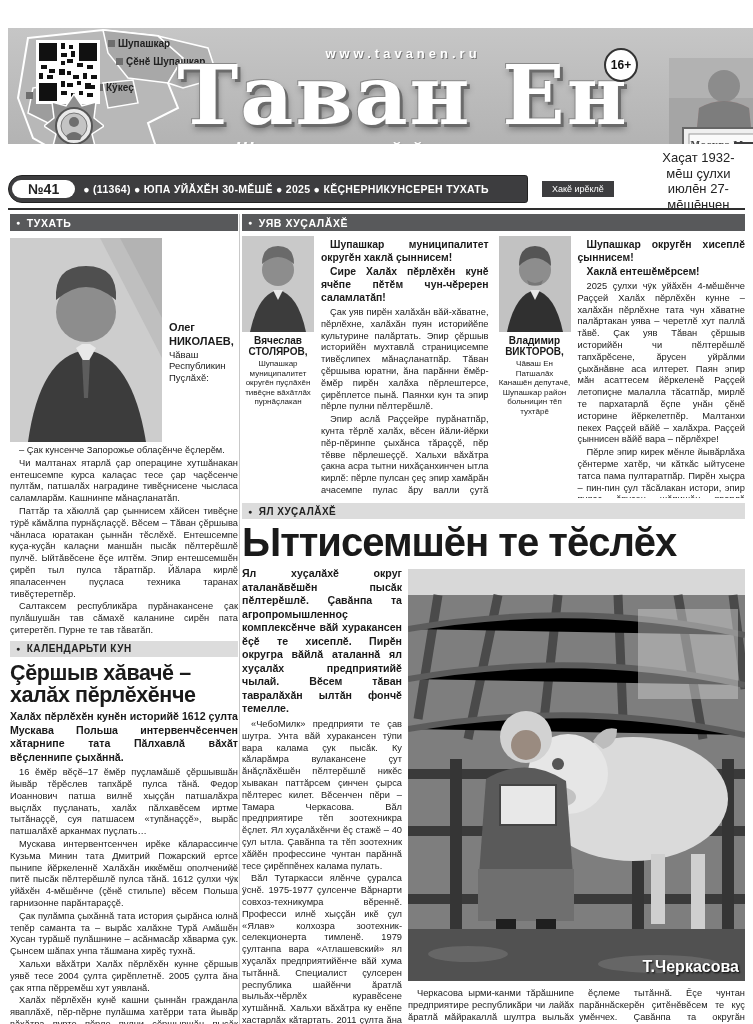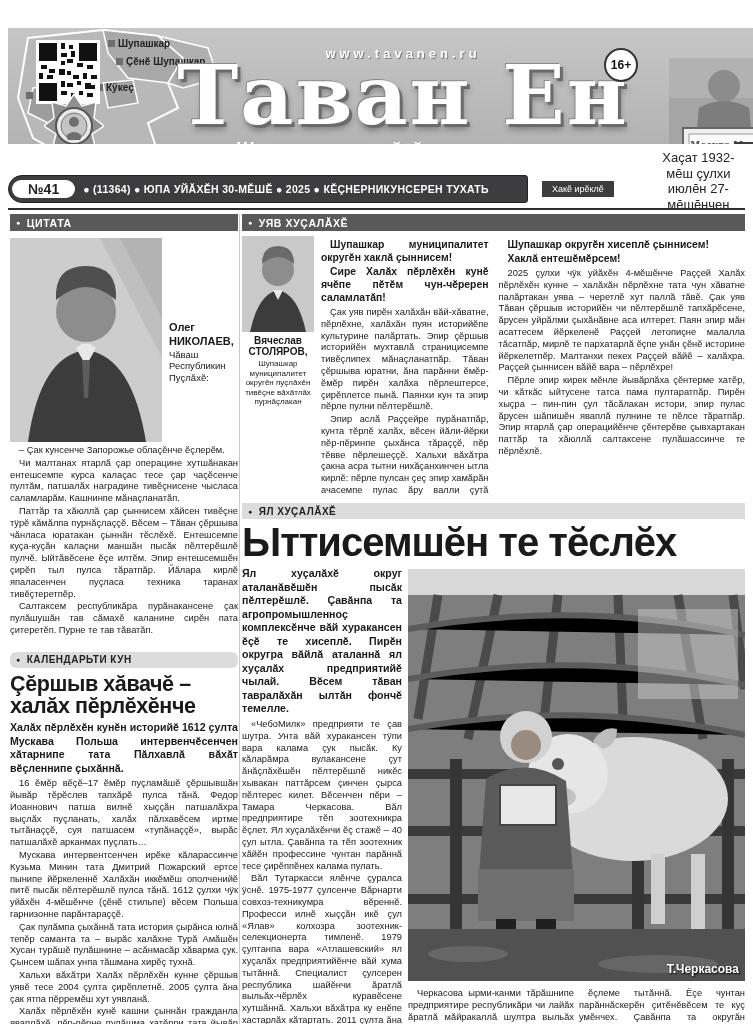--- a/index.html
+++ b/index.html
@@ -65,21 +65,21 @@
   .greet-side{width:72px;flex:0 0 72px;text-align:center;}
   .greet-photo{width:72px;height:96px;overflow:hidden;background:#cfcfcf;}
   .greet-name{font-weight:bold;font-size:10px;line-height:1.1;margin-top:3px;}
   .greet-role{font-size:8px;line-height:1.2;color:#222;margin-top:2px;}
   .greet-title{font-weight:bold;font-size:10.4px;text-align:center;line-height:1.25;margin:2px 0 3px;}
   
   .agro-headline{font-weight:bold;font-size:40px;letter-spacing:-1px;margin:3px 0 5px;line-height:1;}
   .article{position:relative;height:470px;}
   .art-left{width:160px;}
   .art-photo{position:absolute;left:166px;top:2px;width:337px;height:412px;overflow:hidden;}
-  .photo-cap{position:absolute;right:6px;bottom:5px;color:#fff;font-weight:bold;font-size:12px;
+  .photo-cap{position:absolute;right:6px;bottom:5px;color:#fff;font-weight:bold;font-size:16px;
              text-shadow:1px 1px 2px #000;text-align:center;}
   .col2{position:absolute;left:166px;top:421px;width:166px;}
   .col3{position:absolute;left:337px;top:421px;width:166px;}
 </style>
 </head>
 <body>
 
 <div class="page">
 
   <div class="masthead">
@@ -140,21 +140,21 @@
       <span class="issue-no">№41</span>
       <span class="issue-details">● (11364) ● ЮПА УЙĂХĔН 30-МĔШĔ ● 2025 ● КĔÇНЕРНИКУНСЕРЕН ТУХАТЬ</span>
     </div>
     <div class="price">Хакĕ ирĕклĕ</div>
     <div class="since">Хаçат 1932-мĕш çулхи июлĕн 27-мĕшĕнчен тухса тăрать</div>
   </div>
   <div class="rule-top"></div>
   <div class="vrule"></div>
 
   <div class="leftcol">
-    <div class="bar-dark">ЦИТАТА</div>
+    <div class="bar-dark">ТУХАТЬ</div>
 
     <div class="quote-row">
       <div class="quote-photo">
         <svg width="152" height="204" viewBox="0 0 152 204">
           <rect width="152" height="204" fill="#cdcdcd"></rect>
           <path d="M90 0 L152 0 L152 120 Z" fill="#bfbfbf"></path>
           <path d="M110 0 L152 0 L152 80 Z" fill="#b3b3b3"></path>
           <circle cx="76" cy="74" r="30" fill="#8d8d8d"></circle>
           <path d="M46 62 q30 -26 60 0 q2 -34 -30 -34 q-32 0 -30 34 Z" fill="#4f4f4f"></path>
           <path d="M18 204 Q30 118 76 112 Q122 118 136 204 Z" fill="#3c3c3c"></path>
@@ -168,21 +168,21 @@
       </div>
     </div>
 
     <div class="paras body-sm">
         <p>– Çак кунсенче Запорожье облаçĕнче ĕçлерĕм.</p>
         <p>Чи малтанах ятарлă çар операцине хутшăнакан ентешсемпе курса калаçас тесе çар чаçĕсенче пултăм, патшалăх наградине тивĕçнисене чысласа саламларăм. Кашнинпе мăнаçланатăп.</p>
         <p>Паттăр та хăюллă çар çыннисем хăйсен тивĕçне тÿрĕ кăмăлпа пурнăçлаççĕ. Вĕсем – Тăван çĕршыва чăнласа юратакан çыннăн тĕслĕхĕ. Ентешсемпе куçа-куçăн калаçни маншăн пысăк пĕлтерĕшлĕ пулчĕ. Ыйтăвĕсене ĕçе илтĕм. Эпир ентешсемшĕн çирĕп тыл пулса тăратпăр. Йăлара кирлĕ япаласенчен пуçласа техника таранах тивĕçтеретпĕр.</p>
         <p>Салтаксем республикăра пурăнакансене çак пулăшушăн тав сăмахĕ каланине сирĕн пата çитеретĕп. Пурне те тав тăватăп.</p>
       </div>
 
-    <div class="bar-light" style="margin-top:15px;border-radius:6px;">КАЛЕНДАРЬТИ КУН</div>
+    <div class="bar-light" style="margin-top:4px;">КАЛЕНДАРЬТИ КУН</div>
     <div class="cal-headline">Çĕршыв хăвачĕ – халăх пĕрлĕхĕнче</div>
     <div class="lead">Халăх пĕрлĕхĕн кунĕн историйĕ 1612 çулта Мускава Польша интервенчĕсенчен хăтарнипе тата Пăлхавлă вăхăт вĕçленнипе çыхăннă.</div>
     <div class="paras body-sm">
         <p>16 ĕмĕр вĕçĕ–17 ĕмĕр пуçламăшĕ çĕршывшăн йывăр тĕрĕслев тапхăрĕ пулса тăнă. Федор Иоаннович патша вилнĕ хыççăн патшалăхра выçлăх пуçланать, халăх пăлхавĕсем иртме тытăнаççĕ, суя патшасем «тупăнаççĕ», вырăс патшалăхĕ арканмах пуçлать…</p>
         <p>Мускава интервентсенчен ирĕке кăларассинче Кузьма Минин тата Дмитрий Пожарский ертсе пынипе йĕркеленнĕ Халăхăн иккĕмĕш ополченийĕ питĕ пысăк пĕлтерĕшлĕ пулса тăнă. 1612 çулхи чÿк уйăхĕн 4-мĕшĕнче (çĕнĕ стильпе) вĕсем Польша гарнизонне парăнтараççĕ.</p>
         <p>Çак пулăмпа çыхăннă тата история çырăнса юлнă тепĕр саманта та – вырăс халăхне Турă Амăшĕн Хусан турăшĕ пулăшнине – асăнмасăр хăварма çук. Çынсем шăпах унпа тăшмана хирĕç тухнă.</p>
         <p>Хальхи вăхăтри Халăх пĕрлĕхĕн кунне çĕршыв уявĕ тесе 2004 çулта çирĕплетнĕ. 2005 çулта ăна çак ятпа пĕрремĕш хут уявланă.</p>
         <p>Халăх пĕрлĕхĕн кунĕ кашни çыннăн гражданла яваплăхĕ, пĕр-пĕрне пулăшма хатĕрри тата йывăр вăхăтра пурте пĕрле пулни çĕршывшăн пысăк пĕлтерĕшлине палăртать. Уяв историре пулса иртнине аса илтерет кăна мар, Раççей аталанăвĕпе тăнăçлăхĕн никĕсĕнче халăх пĕрлĕхĕ тăнине çирĕплетсе парать.</p>
       </div>
 
@@ -214,20 +214,34 @@
             </div>
           <div class="paras body-sm">
               <p>Çак уяв пирĕн халăхăн вăй-хăватне, пĕрлĕхне, халăхăн пуян историйĕпе культурине палăртать. Эпир çĕршыв историйĕн мухтавлă страницисемпе тивĕçлипех мăнаçланатпăр. Тăван çĕршыва юратни, ăна парăнни ĕмĕр-ĕмĕр пирĕн халăха пĕрлештерсе, çирĕплетсе пынă. Паянхи кун та эпир пĕрле пулни пĕлтерĕшлĕ.</p>
               <p>Эпир аслă Раççейре пурăнатпăр, кунта тĕрлĕ халăх, вĕсен йăли-йĕрки пĕр-пĕринпе çыхăнса тăраççĕ, пĕр тĕвве пĕрлешеççĕ. Хальхи вăхăтра çакна асра тытни нихăçанхинчен ытла кирлĕ: пĕрле пулсан çеç эпир хамăрăн ачасемпе пулас ăру валли çутă малашлăх тума пултаратпăр. Ирĕклĕхпе çыхăннă çирĕплĕх, обществăри килĕшÿ, пултарулăх патне туртăнни пире тĕллевсене пурнăçлама май парасса шансах тăратăп.</p>
             </div>
 
         </div>
       </div>
 
       <div class="greet">
+        <div class="greet-side">
+          <div class="greet-photo">
+            <svg width="72" height="96" viewBox="0 0 72 96">
+              <rect width="72" height="96" fill="#c2c2c2"></rect>
+              <circle cx="36" cy="34" r="16" fill="#8d8d8d"></circle>
+              <path d="M20 30 q16 -16 32 0 q0 -20 -16 -20 q-16 0 -16 20 Z" fill="#555"></path>
+              <path d="M28 44 q8 6 16 0 l-2 5 h-12 Z" fill="#777"></path>
+              <path d="M8 96 Q16 58 36 54 Q56 58 64 96 Z" fill="#303030"></path>
+              <path d="M31 54 L36 64 L41 54 Z" fill="#e8e8e8"></path>
+            </svg>
+          </div>
+          <div class="greet-name">Владимир ВИКТОРОВ,</div>
+          <div class="greet-role">Чăваш Ен Патшалăх Канашĕн депутачĕ, Шупашкар район больницин тĕп тухтăрĕ</div>
+        </div>
         <div class="greet-body">
           <div class="greet-title paras">
               <p>Шупашкар округĕн хисеплĕ çыннисем!</p>
               <p>Хаклă ентешĕмĕрсем!</p>
             </div>
           <div class="paras body-sm">
               <p>2025 çулхи чÿк уйăхĕн 4-мĕшĕнче Раççей Халăх пĕрлĕхĕн кунне – халăхăн пĕрлĕхне тата чун хăватне палăртакан уява – черетлĕ хут паллă тăвĕ. Çак уяв Тăван çĕршыв историйĕн чи пĕлтерĕшлĕ тапхăрĕсене, ăрусен уйрăлми çыхăнăвне аса илтерет. Паян эпир мăн асаттесем йĕркеленĕ Раççей летопиçне малалла тăсатпăр, мирлĕ те пархатарлă ĕçпе унăн çĕнĕ историне йĕркелетпĕр. Малтанхи пекех Раççей вăйĕ – халăхра. Раççей çыннисен вăйĕ вара – пĕрлĕхре!</p>
               <p>Пĕрле эпир кирек мĕнле йывăрлăха çĕнтерме хатĕр, чи кăткăс ыйтусене татса пама пултаратпăр. Пирĕн хыçра – пин-пин çул тăсăлакан истори, эпир пулас ăрусен шăпишĕн яваплă пулнине те пĕлсе тăратпăр. Эпир ятарлă çар операцийĕнче çĕнтерĕве çывхартакан паттăр та хăюллă салтаксене пулăшассинче те пĕрлĕхлĕ.</p>
             </div>
         </div>

